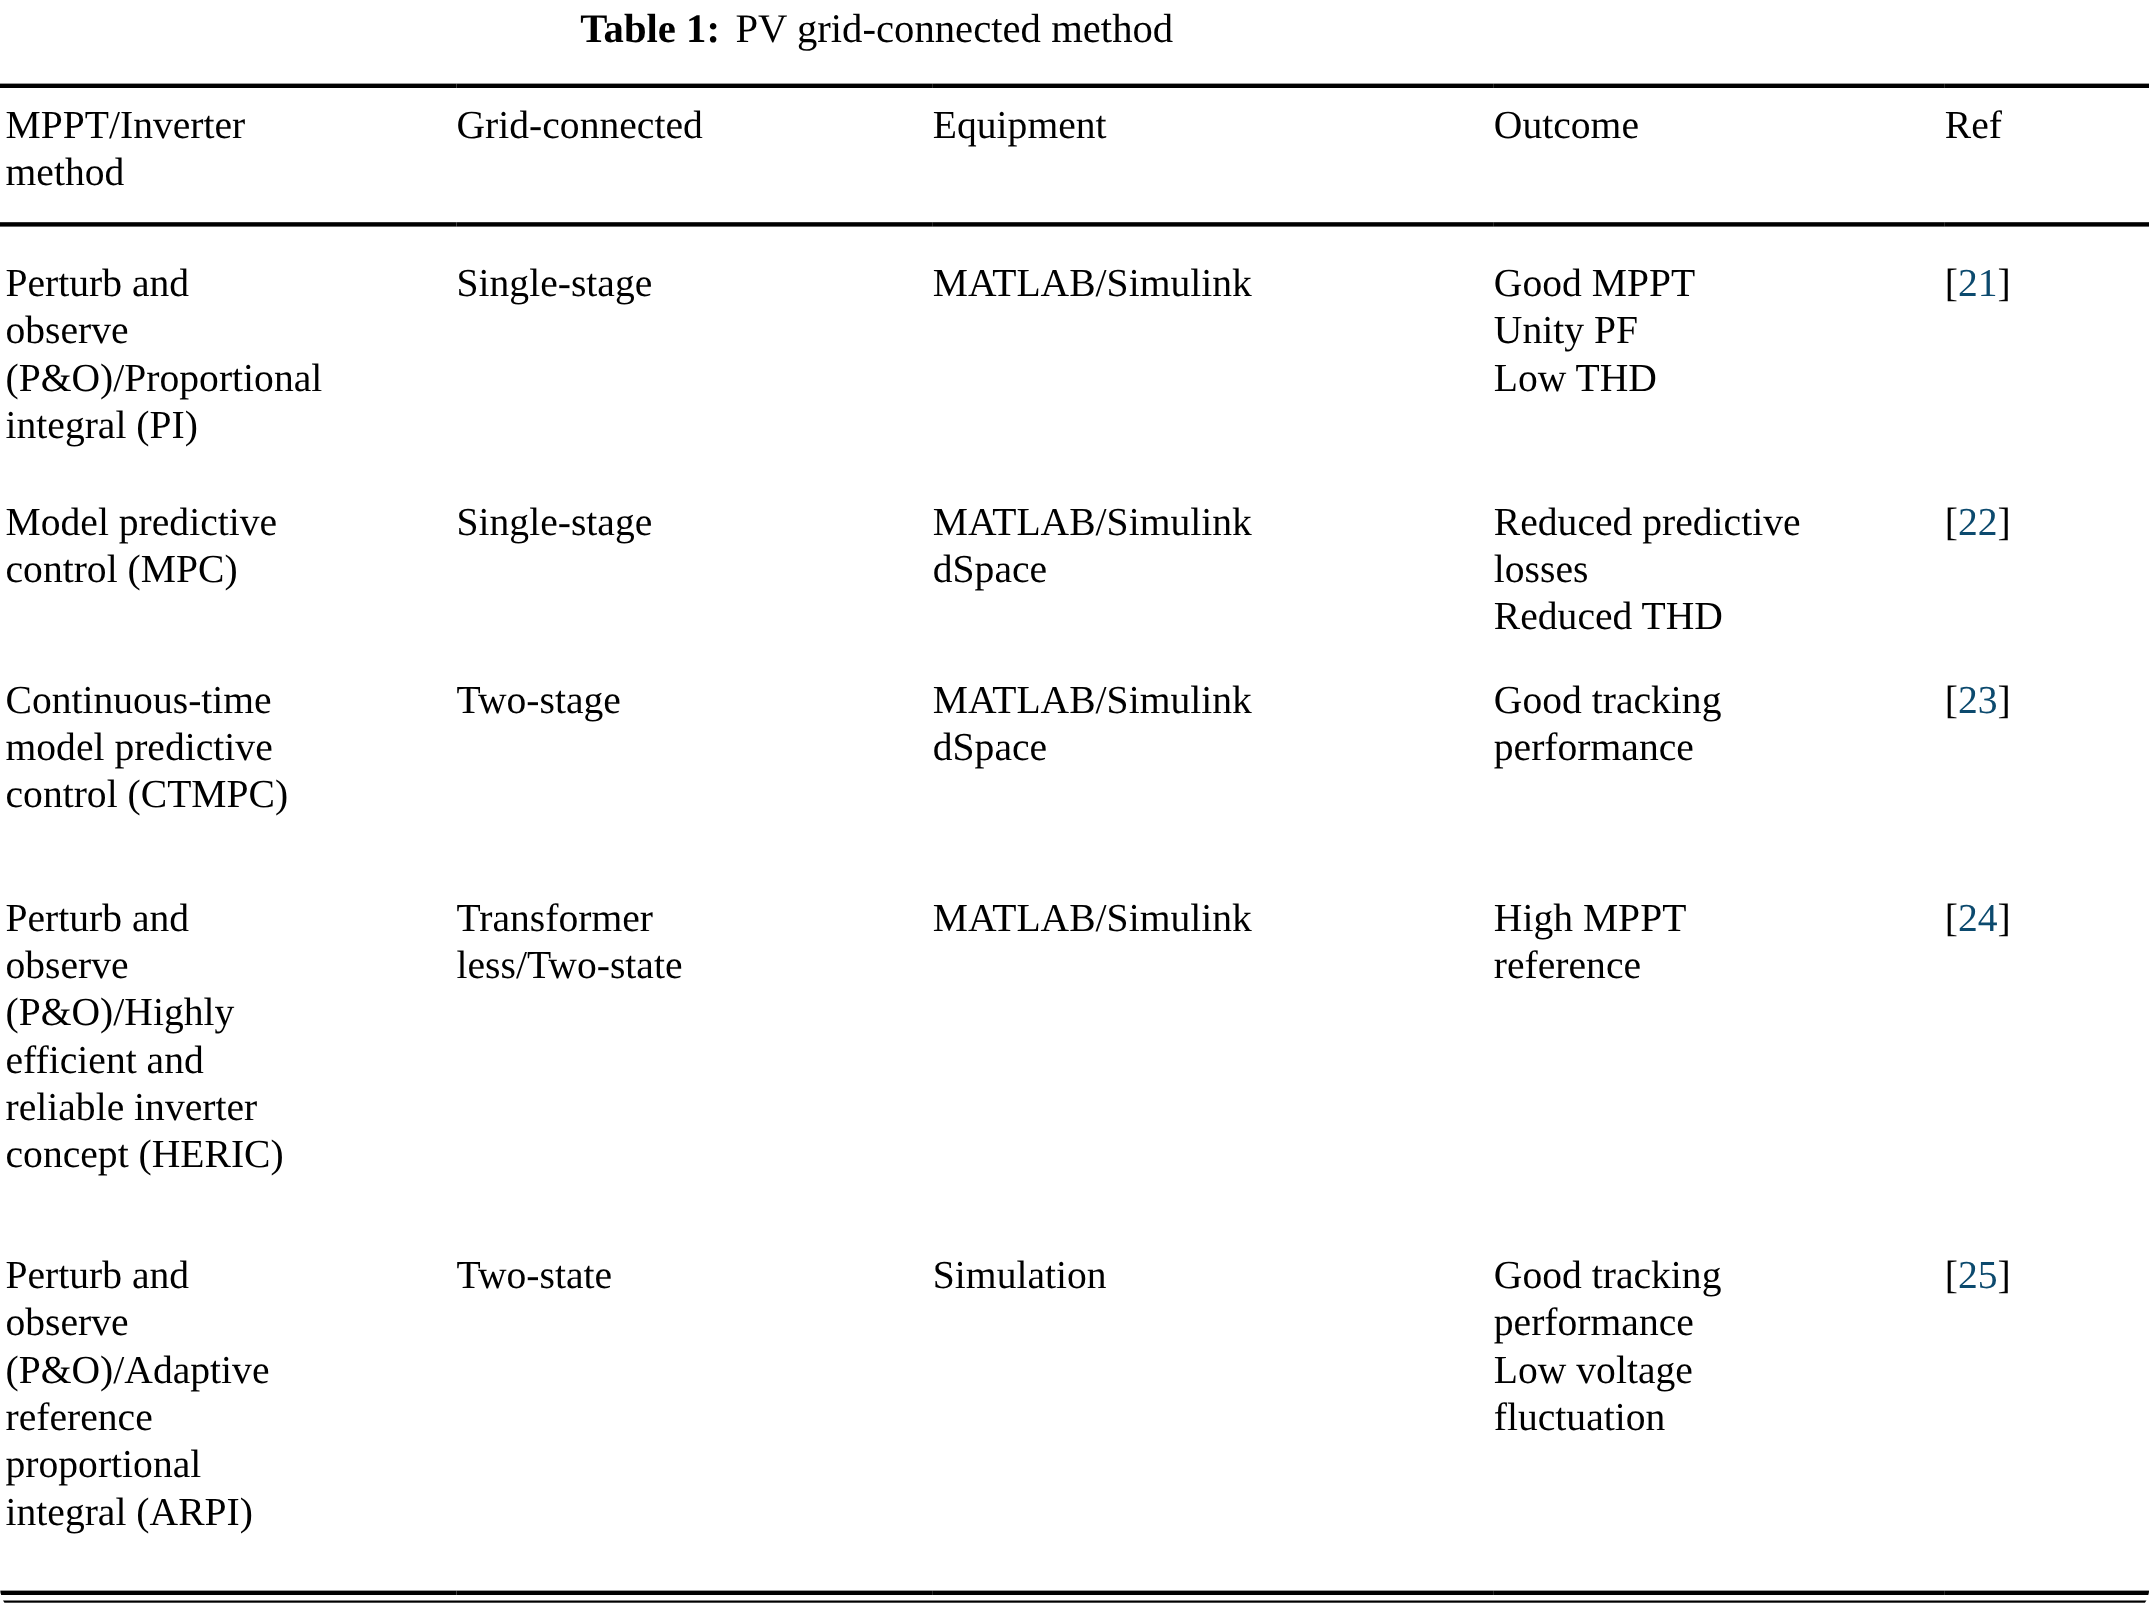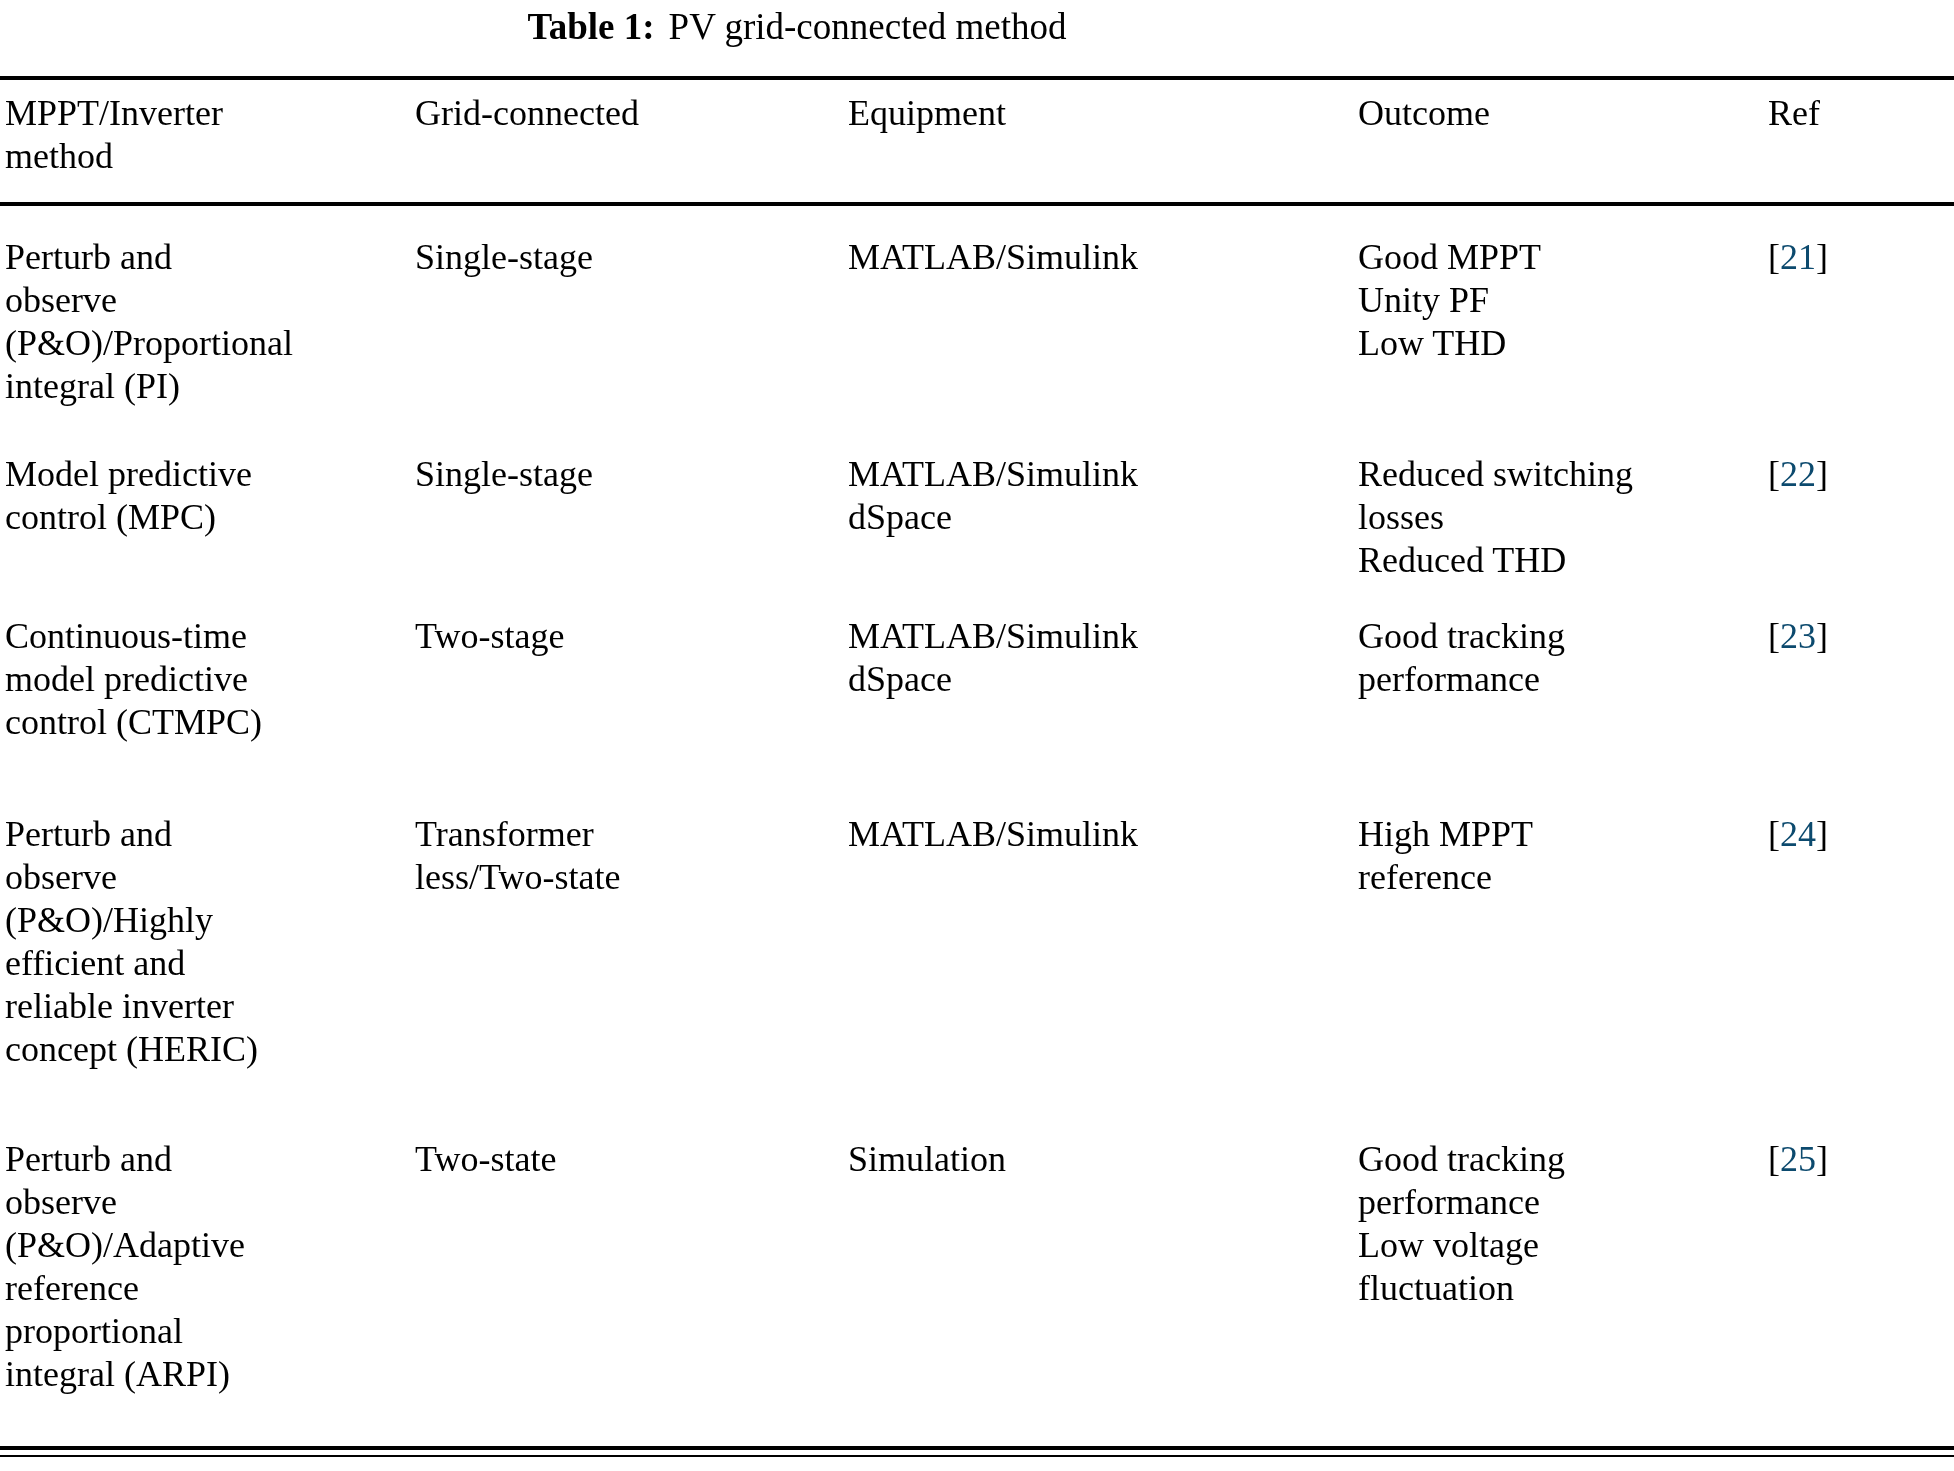--- a/index.html
+++ b/index.html
@@ -11,20 +11,21 @@
   body {
     font-family: "Liberation Serif", "DejaVu Serif", serif;
     color: #000000;
     -webkit-font-smoothing: antialiased;
   }
   .page {
     width: 1954px;
     height: 1471px;
     position: relative;
     overflow: hidden;
+    border-radius: 28px;
   }
   .caption {
     padding-top: 4px;
     padding-right: 360px; 
     text-align: center;
     font-size: 37px;
     line-height: 46px;
     white-space: nowrap;
   }
   .caption .cap-label {
@@ -117,21 +118,21 @@
 Unity PF
 Low THD</td>
         <td><span>[</span><a class="ref-link">21</a><span>]</span></td>
       </tr>
       <tr class="r1">
         <td class="first">Model predictive
 control (MPC)</td>
         <td>Single-stage</td>
         <td>MATLAB/Simulink
 dSpace</td>
-        <td>Reduced switching
+        <td>Reduced predictive
 losses
 Reduced THD</td>
         <td><span>[</span><a class="ref-link">22</a><span>]</span></td>
       </tr>
       <tr class="r2">
         <td class="first">Continuous-time
 model predictive
 control (CTMPC)</td>
         <td>Two-stage</td>
         <td>MATLAB/Simulink

